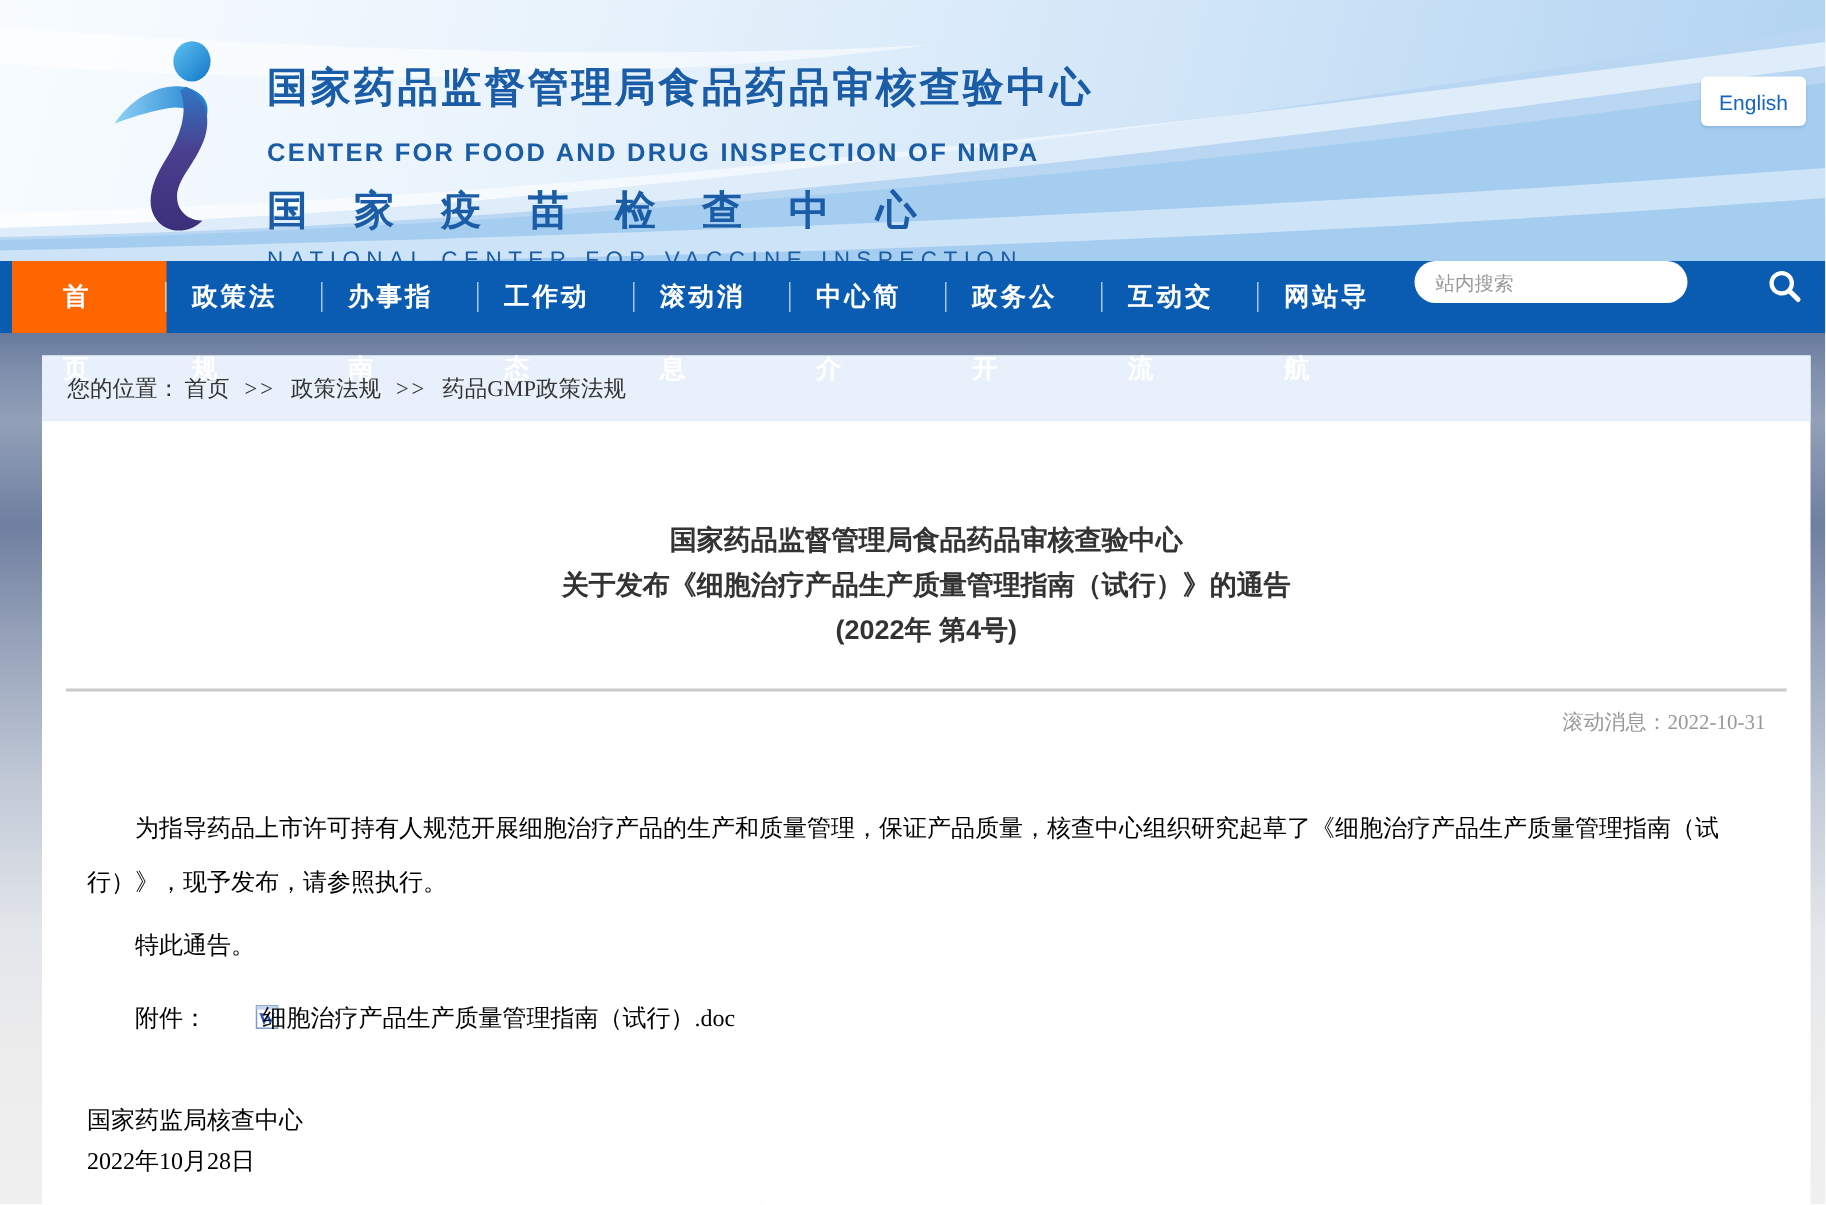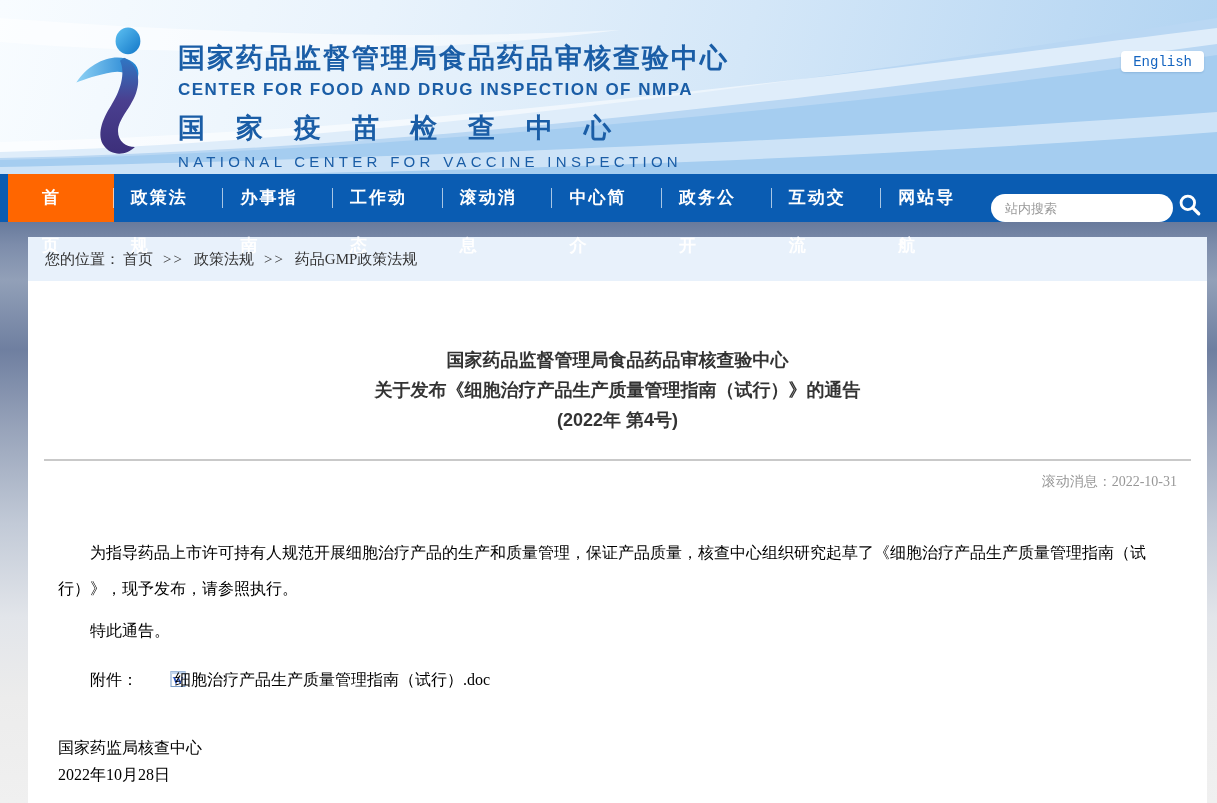--- a/index.html
+++ b/index.html
@@ -8,36 +8,36 @@
   .page { position:relative; width:1217px; height:803px; background:#fff; overflow:hidden; }
 
   
   .site-header { position:relative; height:174px;
     background:linear-gradient(105deg,#f8fcff 0%,#e9f3fc 30%,#d4e7f8 60%,#bddaf4 85%,#b0d3f1 100%);
     overflow:hidden; }
   .waves { position:absolute; left:0; top:0; width:100%; height:100%; }
   .logo { position:absolute; left:72px; top:26px; width:104px; height:134px; }
   .titles { position:absolute; left:178px; top:40px; color:#1a5da6; white-space:nowrap; }
   .t-cn { font-size:27px; font-weight:bold; letter-spacing:2px; }
-  .t-en { font-size:17px; font-weight:bold; letter-spacing:1.5px; margin-top:4px; }
+  .t-en { font-size:17px; font-weight:bold; letter-spacing:1.5px; margin-top:16px; }
   .s-cn { font-size:27px; font-weight:bold; letter-spacing:31px; margin-top:10px; }
   .s-en { font-size:15px; font-weight:normal; letter-spacing:4.3px; margin-top:7px; }
-  .english-btn { position:absolute; right:13px; top:51px; height:21px; padding:0 12px;
+  .english-btn { position:absolute; right:13px; top:51px; height:33px; padding:0 12px;
     background:#fff; border:none; border-radius:4px; color:#1565c0; font-size:14px;
-    font-family:Liberation Mono, monospace; cursor:pointer; box-shadow:0 1px 2px rgba(0,60,120,.15); }
+    font-family:Liberation Sans, sans-serif; cursor:pointer; box-shadow:0 1px 2px rgba(0,60,120,.15); }
 
   
   .main-nav { height:48px; background:#0a5cb2; display:flex; align-items:stretch; }
   .nav-items { display:flex; margin-left:8px; }
   .nav-item { position:relative; display:block; line-height:48px; padding:0 17px;
     color:#fff; font-size:17px; font-weight:bold; letter-spacing:2px; text-decoration:none; cursor:pointer; }
   .nav-item.active { background:#ff6600; padding:0 34px; }
   .nav-item:not(:last-child)::after { content:''; position:absolute; right:0; top:14px;
     height:20px; width:1px; background:rgba(255,255,255,.65); }
-  .nav-search { margin-left:auto; display:flex; align-items:flex-end; padding-right:10px; }
+  .nav-search { margin-left:auto; display:flex; align-items:flex-start; padding-right:10px;gap:48px; }
   .search-pill { width:182px; height:28px; background:#fff; border-radius:14px;
     display:flex; align-items:center; padding-left:14px; }
   .search-input { border:none; outline:none; background:transparent; width:150px;
     font-size:13px; color:#333; font-family:inherit; }
   .search-input::placeholder { color:#999; }
   .search-btn { display:flex; align-items:center; justify-content:center;
     width:34px; height:34px; cursor:pointer; background:none; border:none; }
 
   
   .main-bg { height:581px;

